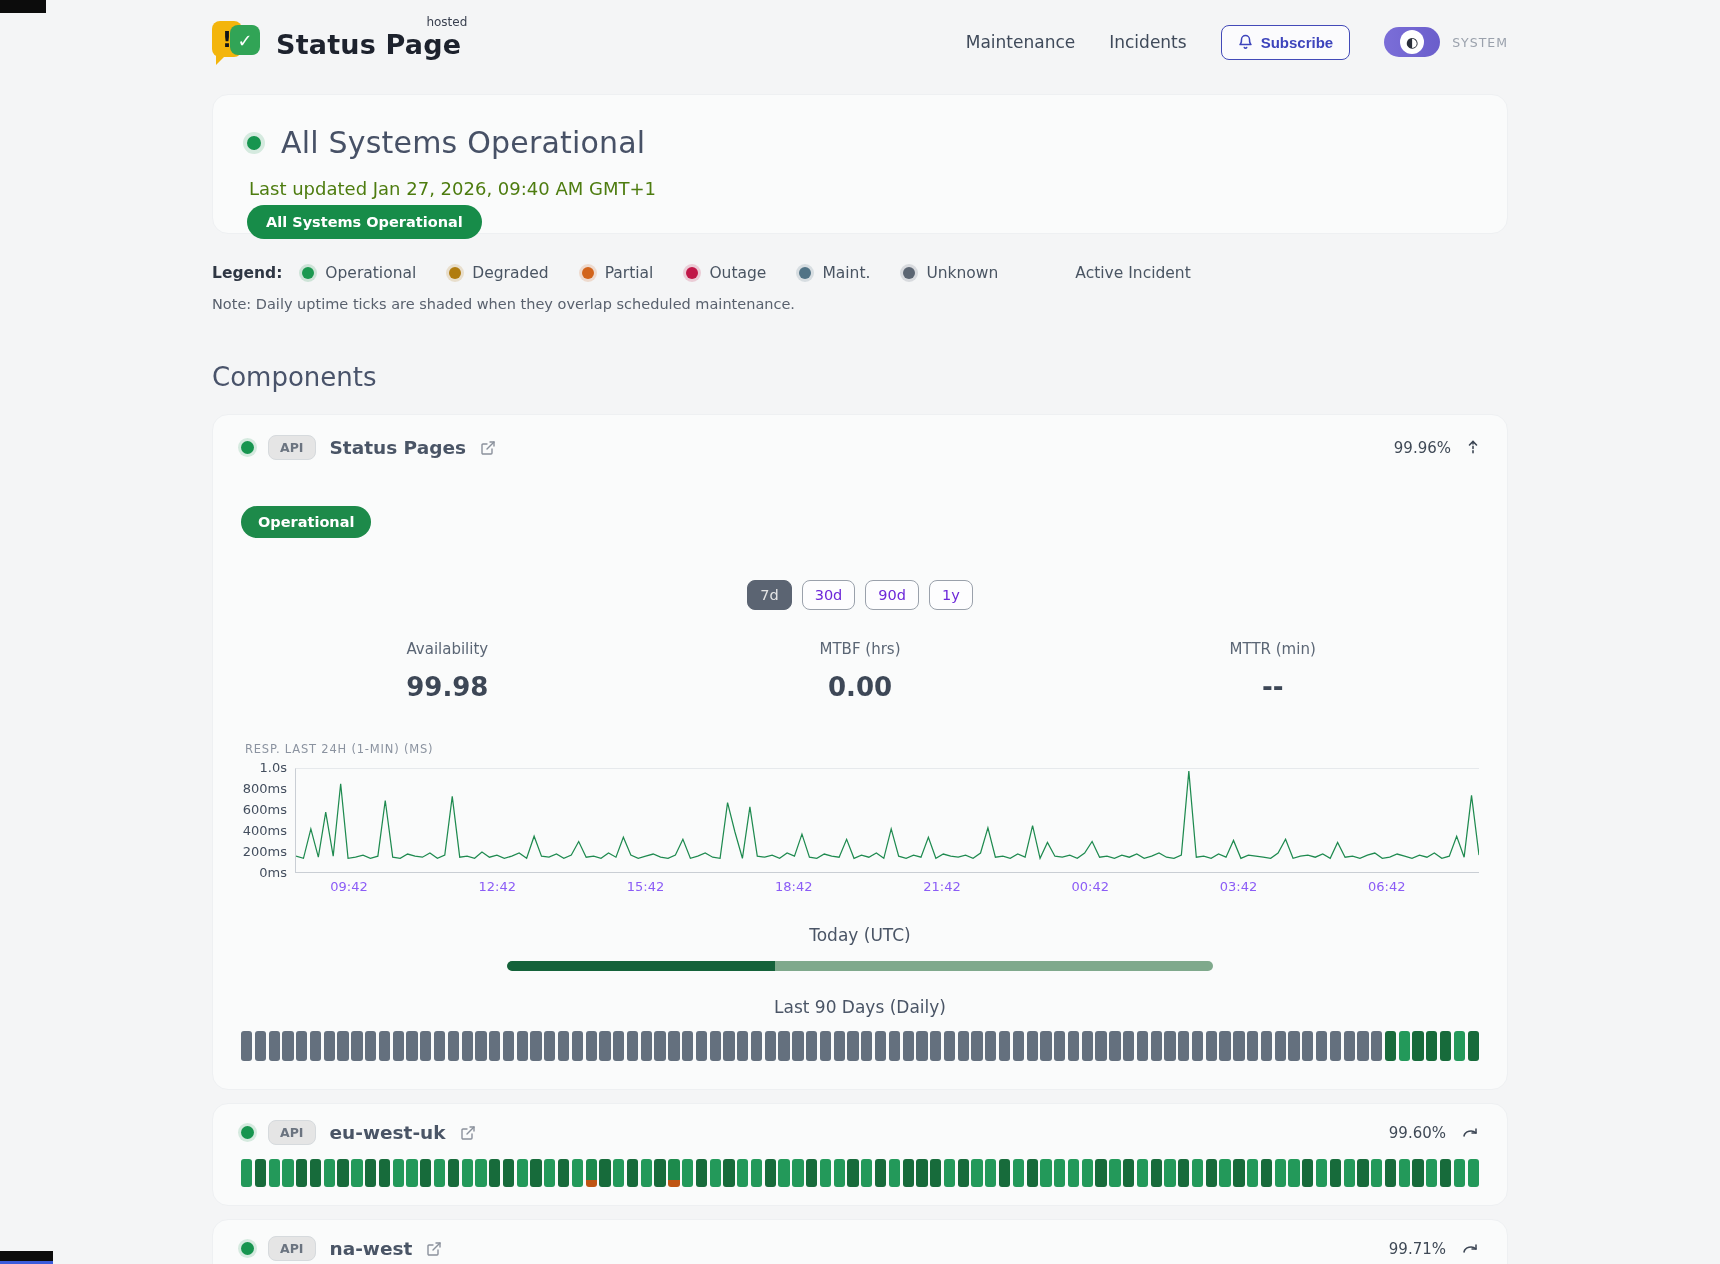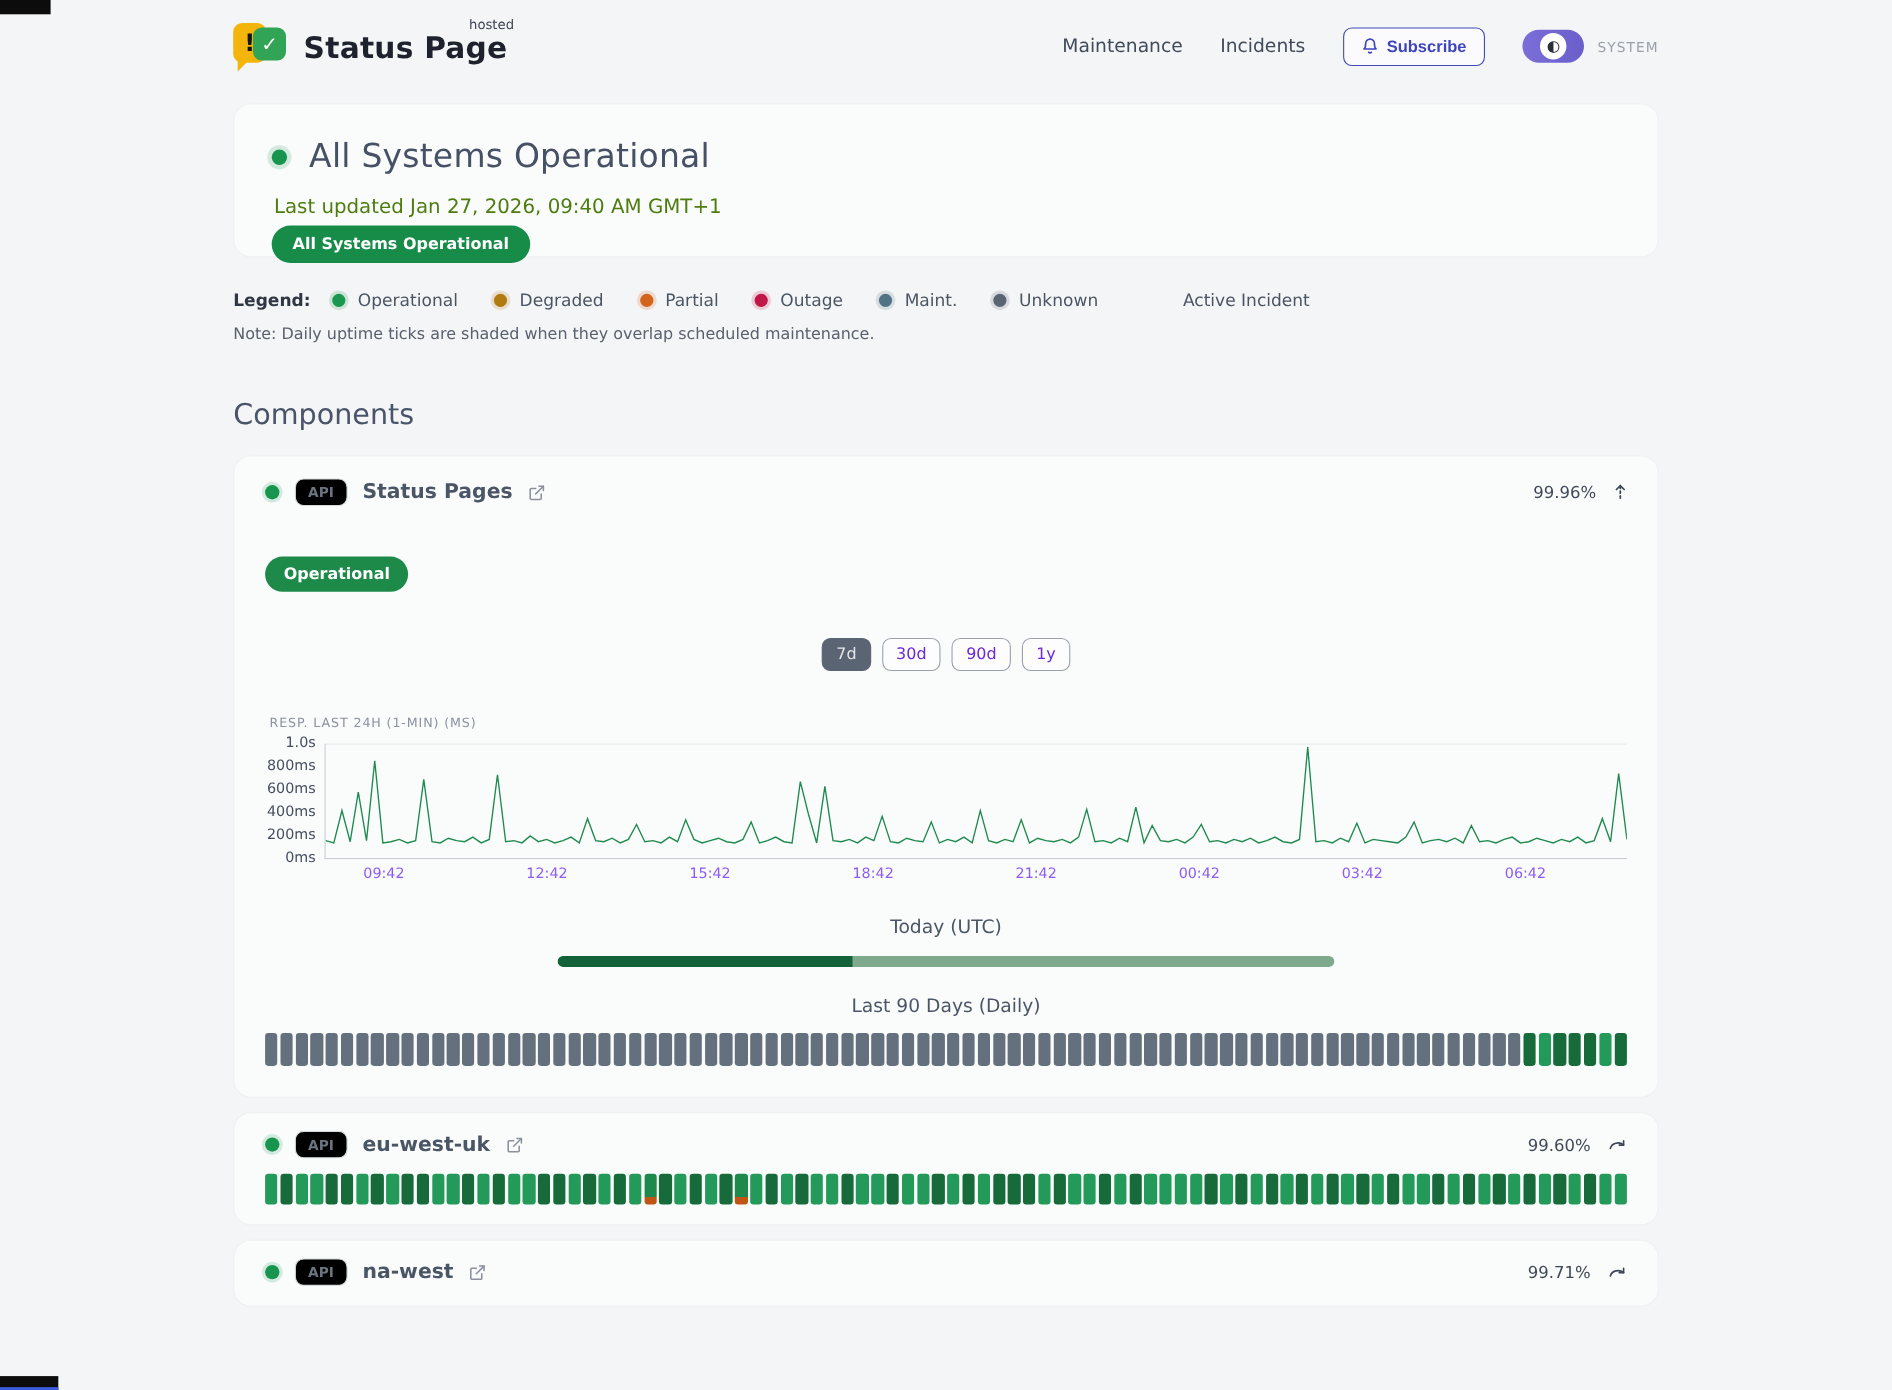--- a/index.html
+++ b/index.html
@@ -48,21 +48,21 @@
   .lg-dot { width:12px; height:12px; border-radius:50%; display:inline-block; }
   .legend-extra { margin-left:44px; }
   .note { margin-top:14px; font-size:14.5px; color:#59616e; }
 
   
   .section-title { margin-top:50px; font-size:26px; font-weight:500; color:#49536a; }
   .comp-card { margin-top:22px; padding:20px 28px 28px; }
   .comp-head { display:flex; align-items:center; justify-content:space-between; }
   .comp-id { display:flex; align-items:center; gap:14px; }
   .dot { width:13px; height:13px; border-radius:50%; background:#17954f; box-shadow:0 0 0 3px rgba(23,149,79,.16); }
-  .api-badge { background:#000000; border:1px solid #d6dadd; color:#6b7480; font-size:12.5px; font-weight:600;
+  .api-badge { background:#e5e5e5; border:1px solid #d6dadd; color:#6b7480; font-size:12.5px; font-weight:600;
       padding:4px 11px; border-radius:8px; }
   .comp-name { font-size:18.5px; font-weight:700; color:#4a5566; }
   .ext-icon { color:#8a919c; display:flex; cursor:pointer; }
   .comp-right { display:flex; align-items:center; gap:16px; }
   .uptime { font-size:15px; color:#3f4956; }
   .mini-icon { display:flex; cursor:pointer; color:#3c4654; }
 
   .status-pill { display:inline-block; margin-top:46px; background:#1d8a4a; color:#fff; font-weight:700;
       font-size:14.5px; padding:8px 17px; border-radius:17px; }
 
@@ -218,20 +218,34 @@
 
     <span class="status-pill">Operational</span>
 
     <div class="range-row">
         <button class="range-btn active">7d</button>
         <button class="range-btn">30d</button>
         <button class="range-btn">90d</button>
         <button class="range-btn">1y</button>
       </div>
 
+    <div class="stats-row">
+        <div class="stat">
+          <div class="stat-label">Availability</div>
+          <div class="stat-value">99.98</div>
+        </div>
+        <div class="stat">
+          <div class="stat-label">MTBF (hrs)</div>
+          <div class="stat-value">0.00</div>
+        </div>
+        <div class="stat">
+          <div class="stat-label">MTTR (min)</div>
+          <div class="stat-value">--</div>
+        </div>
+      </div>
 
     <div class="chart-label">RESP. LAST 24H (1-MIN) (MS)</div>
     <div class="chart-wrap">
       <div class="ylabels">
           <span style="top: -8px;">1.0s</span>
           <span style="top: 13px;">800ms</span>
           <span style="top: 34px;">600ms</span>
           <span style="top: 55px;">400ms</span>
           <span style="top: 76px;">200ms</span>
           <span style="top: 97px;">0ms</span>

